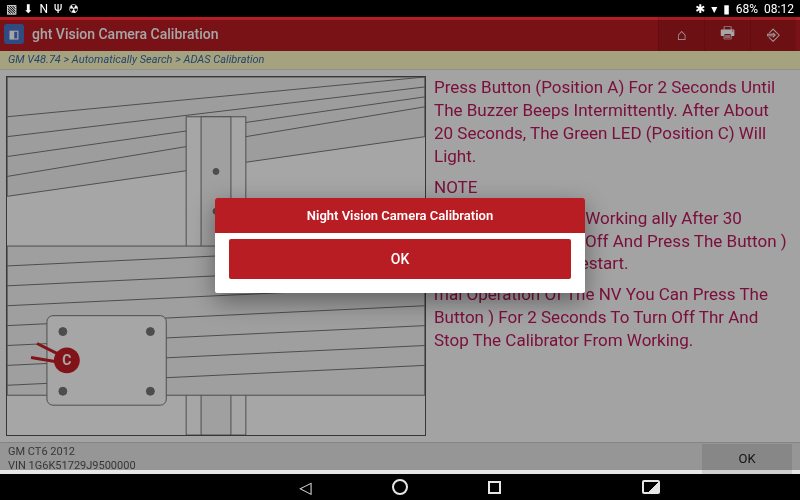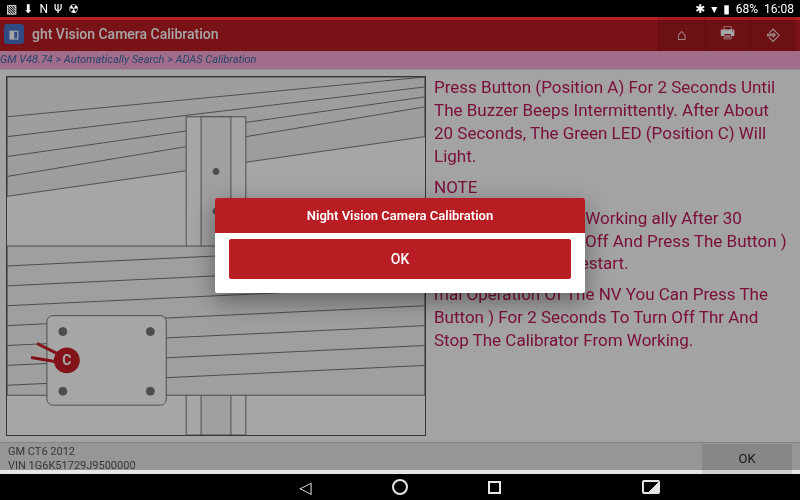--- a/index.html
+++ b/index.html
@@ -10,21 +10,21 @@
   .statusbar .left { display:flex; gap:6px; align-items:center; }
   .statusbar .right { margin-left:auto; display:flex; gap:6px; align-items:center; }
   .sicon { font-size:12px; line-height:1; }
   
   .appheader { height:34px; background:#b81d24; color:#fff; display:flex; align-items:center; padding:0 4px; }
   .appheader .badge { width:20px; height:20px; background:#4a73c9; border-radius:3px; display:flex; align-items:center; justify-content:center; font-size:11px; margin-right:8px; font-weight:bold;}
   .appheader .title { font-size:14px; font-weight:500;text-align:right; }
   .appheader .actions { margin-left:auto; display:flex; }
   .appheader .abtn { width:46px; height:34px; background:#a81a20; display:flex; align-items:center; justify-content:center; color:#fff; font-size:16px; border-left:1px solid #981519; cursor:pointer;}
   
-  .breadcrumb { height:22px; background:#f9a8d4; color:#3a6aa8; font-size:11px; font-style:italic; display:flex; align-items:center; padding:0 0; border-bottom:1px solid #ddd;text-align:center;}
+  .breadcrumb { height:22px; background:#fef9c3; color:#3a6aa8; font-size:11px; font-style:italic; display:flex; align-items:center; padding:0 8px; border-bottom:1px solid #ddd;text-align:center;}
   
   .content { flex:1; background:#fafafa; position:relative; display:flex; padding:6px; gap:8px; }
   .imgpane { width:420px; height:360px; border:1px solid #555; background:#fff; position:relative; overflow:hidden;}
   .imgpane svg { width:100%; height:100%; }
   .textpane { flex:1; font-size:17px; color:#be185d; line-height:1.35; padding-right:4px;}
   .textpane p { margin-bottom:8px; }
   
   .footer { height:38px; background:#e6e6e6; display:flex; align-items:center; padding:0 8px; font-size:11px; color:#555; border-top:1px solid #ccc;}
   .footer .vinfo { line-height:1.2; }
   .footer .okbtn { margin-left:auto; width:90px; height:30px; background:#cfcfcf; display:flex; align-items:center; justify-content:center; font-size:13px; color:#222; cursor:pointer;}
@@ -52,21 +52,21 @@
       <span class="sicon">⬇</span>
       <span class="sicon">N</span>
       <span class="sicon">Ψ</span>
       <span class="sicon">☢</span>
     </div>
     <div class="right">
       <span class="sicon">✱</span>
       <span class="sicon">▾</span>
       <span class="sicon">▮</span>
       <span class="sicon">68%</span>
-      <span class="sicon">16:08</span>
+      <span class="sicon">08:12</span>
     </div>
   </div>
 
   <div class="appheader">
     <div class="badge">◧</div>
     <div class="title">ght Vision Camera Calibration</div>
     <div class="actions">
       <div class="abtn">
           <span>⌂</span>
         </div>

